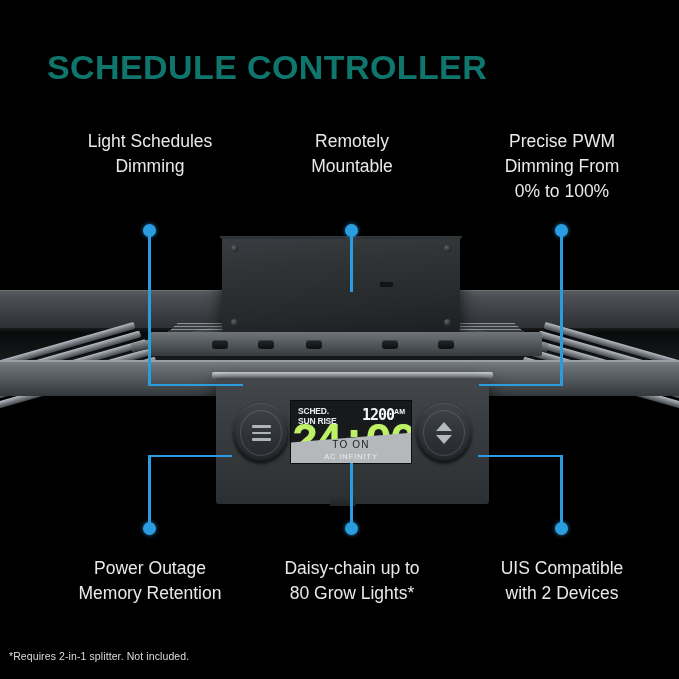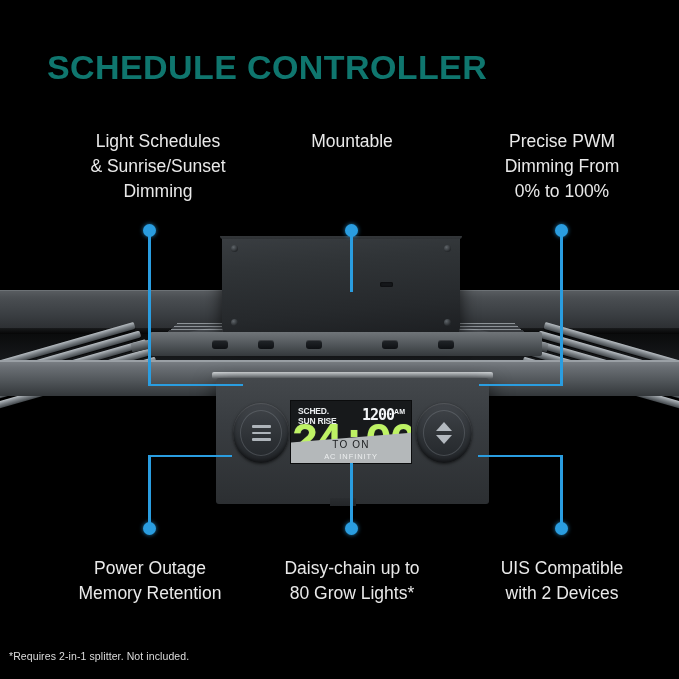--- a/index.html
+++ b/index.html
@@ -33,21 +33,21 @@
     position:absolute;
     color:#e9e9e9;
     font-size:17.5px;
     line-height:25px;
     text-align:center;
     white-space:nowrap;
   }
   .label-top { top:129px; }
   .label-bot { top:556px; }
 
-  .lt-1 { left:8px;   width:300px; }
+  .lt-1 { left:0px;   width:300px; }
   .lt-2 { left:202px; width:300px; }
   .lt-3 { left:412px; width:300px; }
   .lb-1 { left:0px;   width:300px; }
   .lb-2 { left:202px; width:300px; }
   .lb-3 { left:412px; width:300px; }
 
   .footnote {
     position:absolute;
     left:9px; top:650px;
     color:#dcdcdc;
@@ -409,24 +409,24 @@
 
   <div class="seg v" style="left:350.3px; top:463px; height:65px;"></div>
   <div class="dot" style="left:345px; top:522px;"></div>
 
   <div class="seg h" style="left:478px; top:454.6px; width:84px;"></div>
   <div class="seg v" style="left:560.3px; top:454.6px; height:74px;"></div>
   <div class="dot" style="left:555px; top:522px;"></div>
 
   <div class="label label-top lt-1">
     <div>Light Schedules</div>
-    <div>&amp; Sunrise/Sunset</div>
     <div>Dimming</div>
   </div>
   <div class="label label-top lt-2">
+    <div>Remotely</div>
     <div>Mountable</div>
   </div>
   <div class="label label-top lt-3">
     <div>Precise PWM</div>
     <div>Dimming From</div>
     <div>0% to 100%</div>
   </div>
 
   <div class="label label-bot lb-1">
     <div>Power Outage</div>

